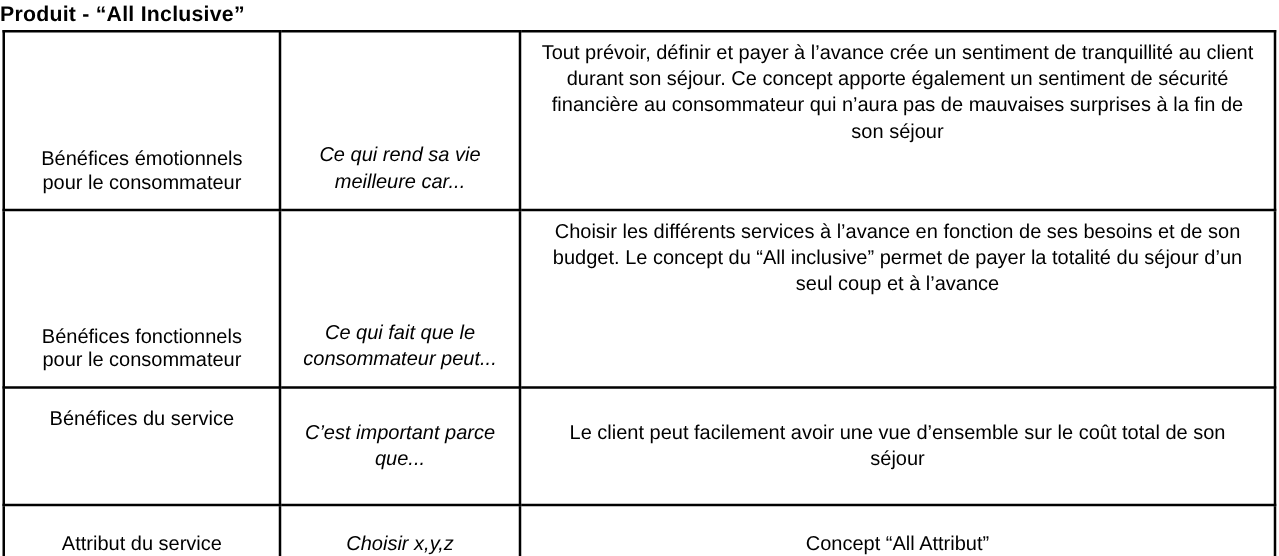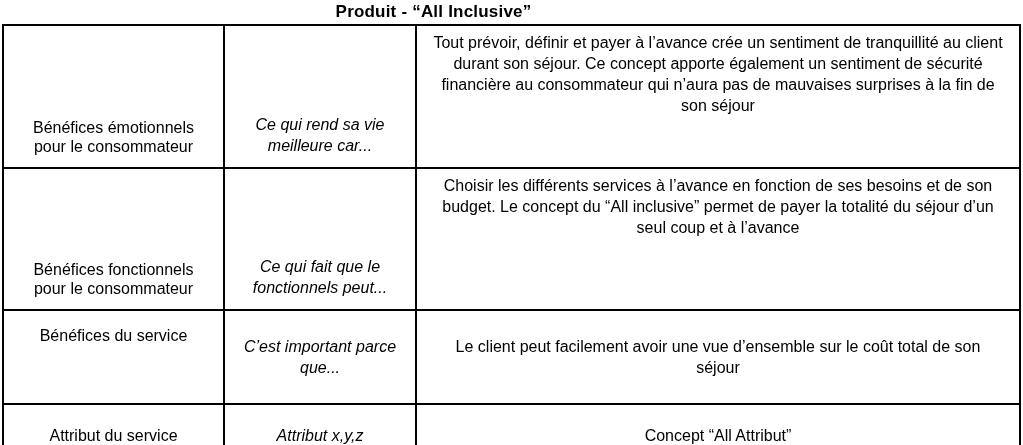--- a/index.html
+++ b/index.html
@@ -13,21 +13,21 @@
     position: relative;
     width: 1023px;
     height: 445px;
     background: #ffffff;
     overflow: hidden;
   }
   .doc-title {
     margin: 0;
     padding-top: 1px;
     width: 867px;
-    text-align: center;
+    text-align: left;
     font-size: 17px;
     font-weight: bold;
     line-height: 21px;
     letter-spacing: 0.2px;
   }
   table.benefits {
     border-collapse: collapse;
     table-layout: fixed;
     width: 1017px;
     margin: 2px 0 0 2px;
@@ -101,31 +101,31 @@
     </colgroup>
     <tbody>
       <tr class="row-1">
         <td class="label-cell">Bénéfices émotionnels pour le consommateur</td>
         <td class="prompt-cell">Ce qui rend sa vie meilleure car...</td>
         <td class="content-cell">Tout prévoir, définir et payer à l’avance crée un sentiment de tranquillité au client durant son séjour. Ce concept apporte également un sentiment de sécurité financière au consommateur qui n’aura pas de mauvaises surprises à la fin de son séjour</td>
       </tr>
 
       <tr class="row-2">
         <td class="label-cell">Bénéfices fonctionnels pour le consommateur</td>
-        <td class="prompt-cell">Ce qui fait que le fonctionnels peut...</td>
+        <td class="prompt-cell">Ce qui fait que le consommateur peut...</td>
         <td class="content-cell">Choisir les différents services à l’avance en fonction de ses besoins et de son budget. Le concept du “All inclusive” permet de payer la totalité du séjour d’un seul coup et à l’avance</td>
       </tr>
 
       <tr class="row-3">
         <td class="label-cell">Bénéfices du service</td>
         <td class="prompt-cell">C’est important parce que...</td>
         <td class="content-cell">Le client peut facilement avoir une vue d’ensemble sur le coût total de son séjour</td>
       </tr>
 
       <tr class="row-4">
         <td class="label-cell">Attribut du service</td>
-        <td class="prompt-cell"><span>Attribut </span><span class="misspelled">x,y,z</span></td>
+        <td class="prompt-cell"><span>Choisir </span><span class="misspelled">x,y,z</span></td>
         <td class="content-cell">Concept “All Attribut”</td>
       </tr>
     </tbody>
   </table>
 
 </div>
 
 </body></html>

